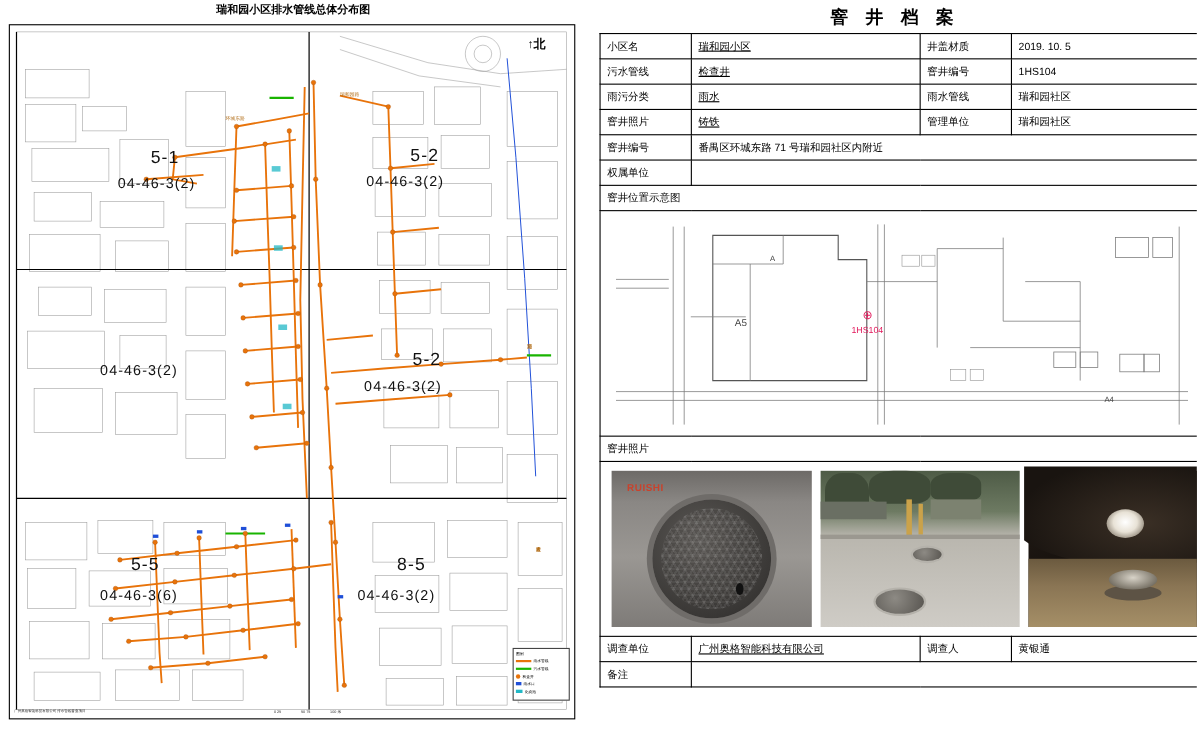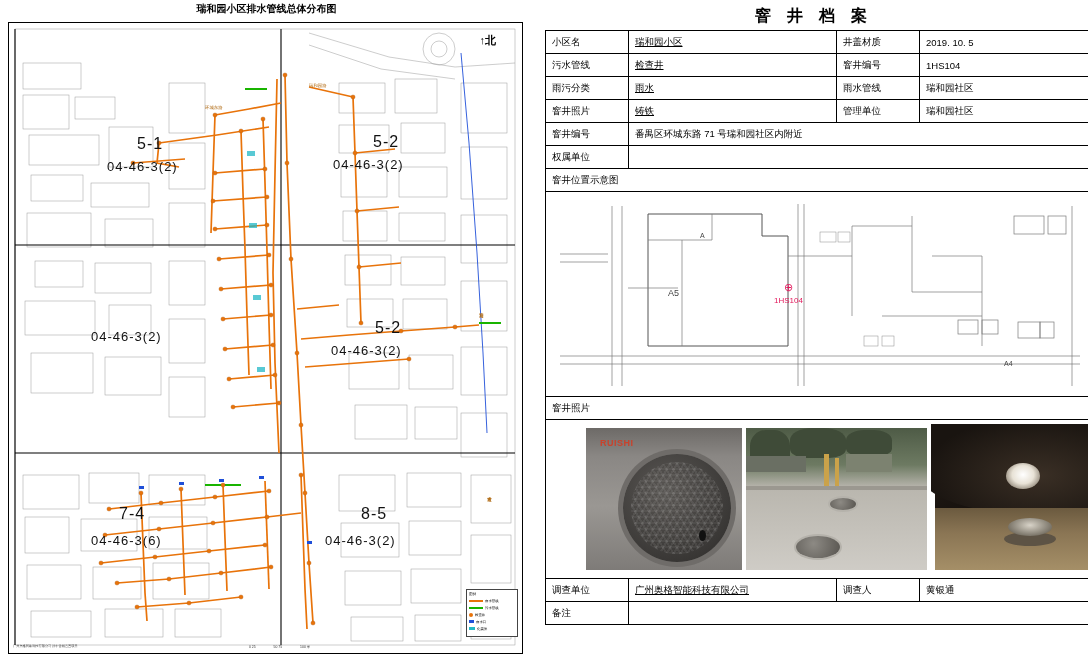--- a/index.html
+++ b/index.html
@@ -92,21 +92,21 @@
   .photo{
     flex:1;position:relative;overflow:hidden;
     display:flex;align-items:center;justify-content:center;
   }
   .photo + .photo{}
   .ph-pad{padding:4px;box-sizing:border-box;height:100%;width:100%;}
 
   
   .p1{width:100%;height:100%;background:
       linear-gradient(180deg,#6d6a67 0%,#8a8784 20%,#9a9793 55%,#7e7b78 100%);
-      position:relative;margin-left:30px;}
+      position:relative;}
   .p1 .cover{
     position:absolute;left:50%;top:56%;transform:translate(-50%,-50%);
     width:108px;height:108px;border-radius:50%;
     background:radial-gradient(circle at 40% 35%,#5a5754,#3a3836 70%,#2b2928);
     box-shadow:0 0 0 5px #6f6c69;
   }
   .p1 .cover:before{
     content:"";position:absolute;left:8px;top:8px;right:8px;bottom:8px;
     border-radius:50%;
     background:
@@ -408,21 +408,21 @@
         <div class="grid-label small" style="left:98px;top:136px;">04-46-3(2)</div>
 
         <div class="grid-label" style="left:364px;top:110px;">5-2</div>
         <div class="grid-label small" style="left:324px;top:134px;">04-46-3(2)</div>
 
         <div class="grid-label small" style="left:82px;top:306px;">04-46-3(2)</div>
 
         <div class="grid-label" style="left:366px;top:296px;">5-2</div>
         <div class="grid-label small" style="left:322px;top:320px;">04-46-3(2)</div>
 
-        <div class="grid-label" style="left:110px;top:482px;">7-4</div>
+        <div class="grid-label" style="left:110px;top:482px;">5-5</div>
         <div class="grid-label small" style="left:82px;top:510px;">04-46-3(6)</div>
 
         <div class="grid-label" style="left:352px;top:482px;">8-5</div>
         <div class="grid-label small" style="left:316px;top:510px;">04-46-3(2)</div>
 
         <div class="street-label" style="left:196px;top:82px;">环城东路</div>
         <div class="street-label" style="left:300px;top:60px;">瑞和园路</div>
         <div class="street-label v" style="left:470px;top:286px;">迎宾路</div>
         <div class="street-label v" style="left:478px;top:470px;">市桥大道</div>
 

